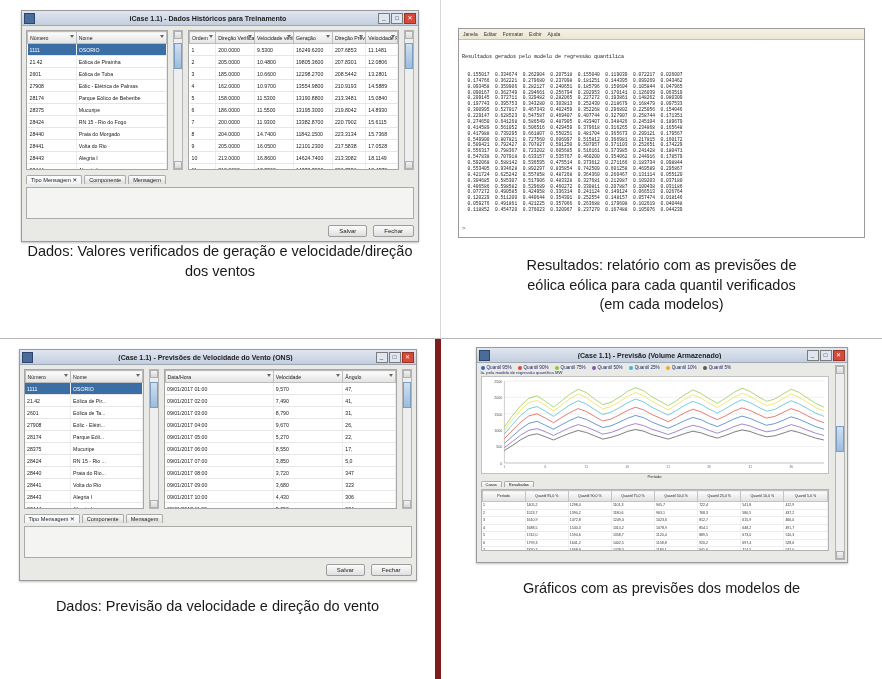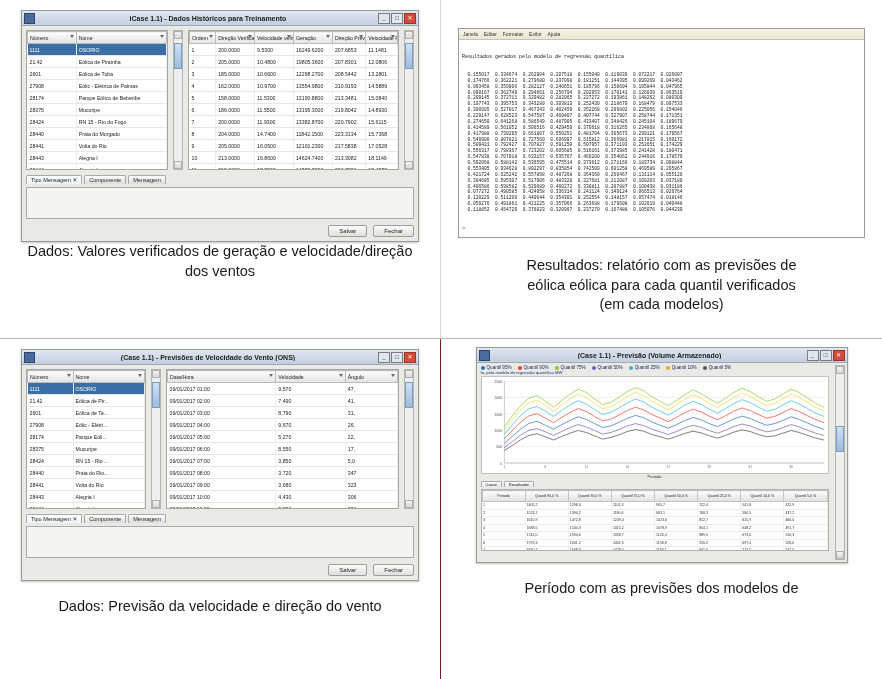--- a/index.html
+++ b/index.html
@@ -23,21 +23,21 @@
   }
   .cell {
     position: relative;
     box-sizing: border-box;
     display: flex;
     flex-direction: column;
     align-items: center;
   }
   .cell.tl { border-right: 1px solid #d8d8d8; border-bottom: 1px solid #b9b9b9; }
   .cell.tr { border-bottom: 1px solid #b9b9b9; margin-top: 20px; }
-  .cell.bl { border-right: 1px solid #7f1d1d; }
+  .cell.bl { border-right: 6px solid #7f1d1d; }
   .caption {
     text-align: center;
     font-size: 14.5px;
     line-height: 1.35;
     color: #1a1a1a;
     padding: 0 14px;
     width: 100%;
     box-sizing: border-box;
   }
   .squiggle {
@@ -878,17 +878,17 @@
           </div>
           <div class="scrollbar-v" style="margin:2px;">
             <div class="arrow top"></div>
             <div class="thumb" style="top:60px;"></div>
             <div class="arrow bot"></div>
           </div>
         </div>
       </div>
     </div>
     <div class="caption" style="margin-top:16px;">
-      <div>Período com as previsões dos modelos de</div>
+      <div>Gráficos com as previsões dos modelos de</div>
     </div>
   </div>
 
 </div>
 
 </body></html>

